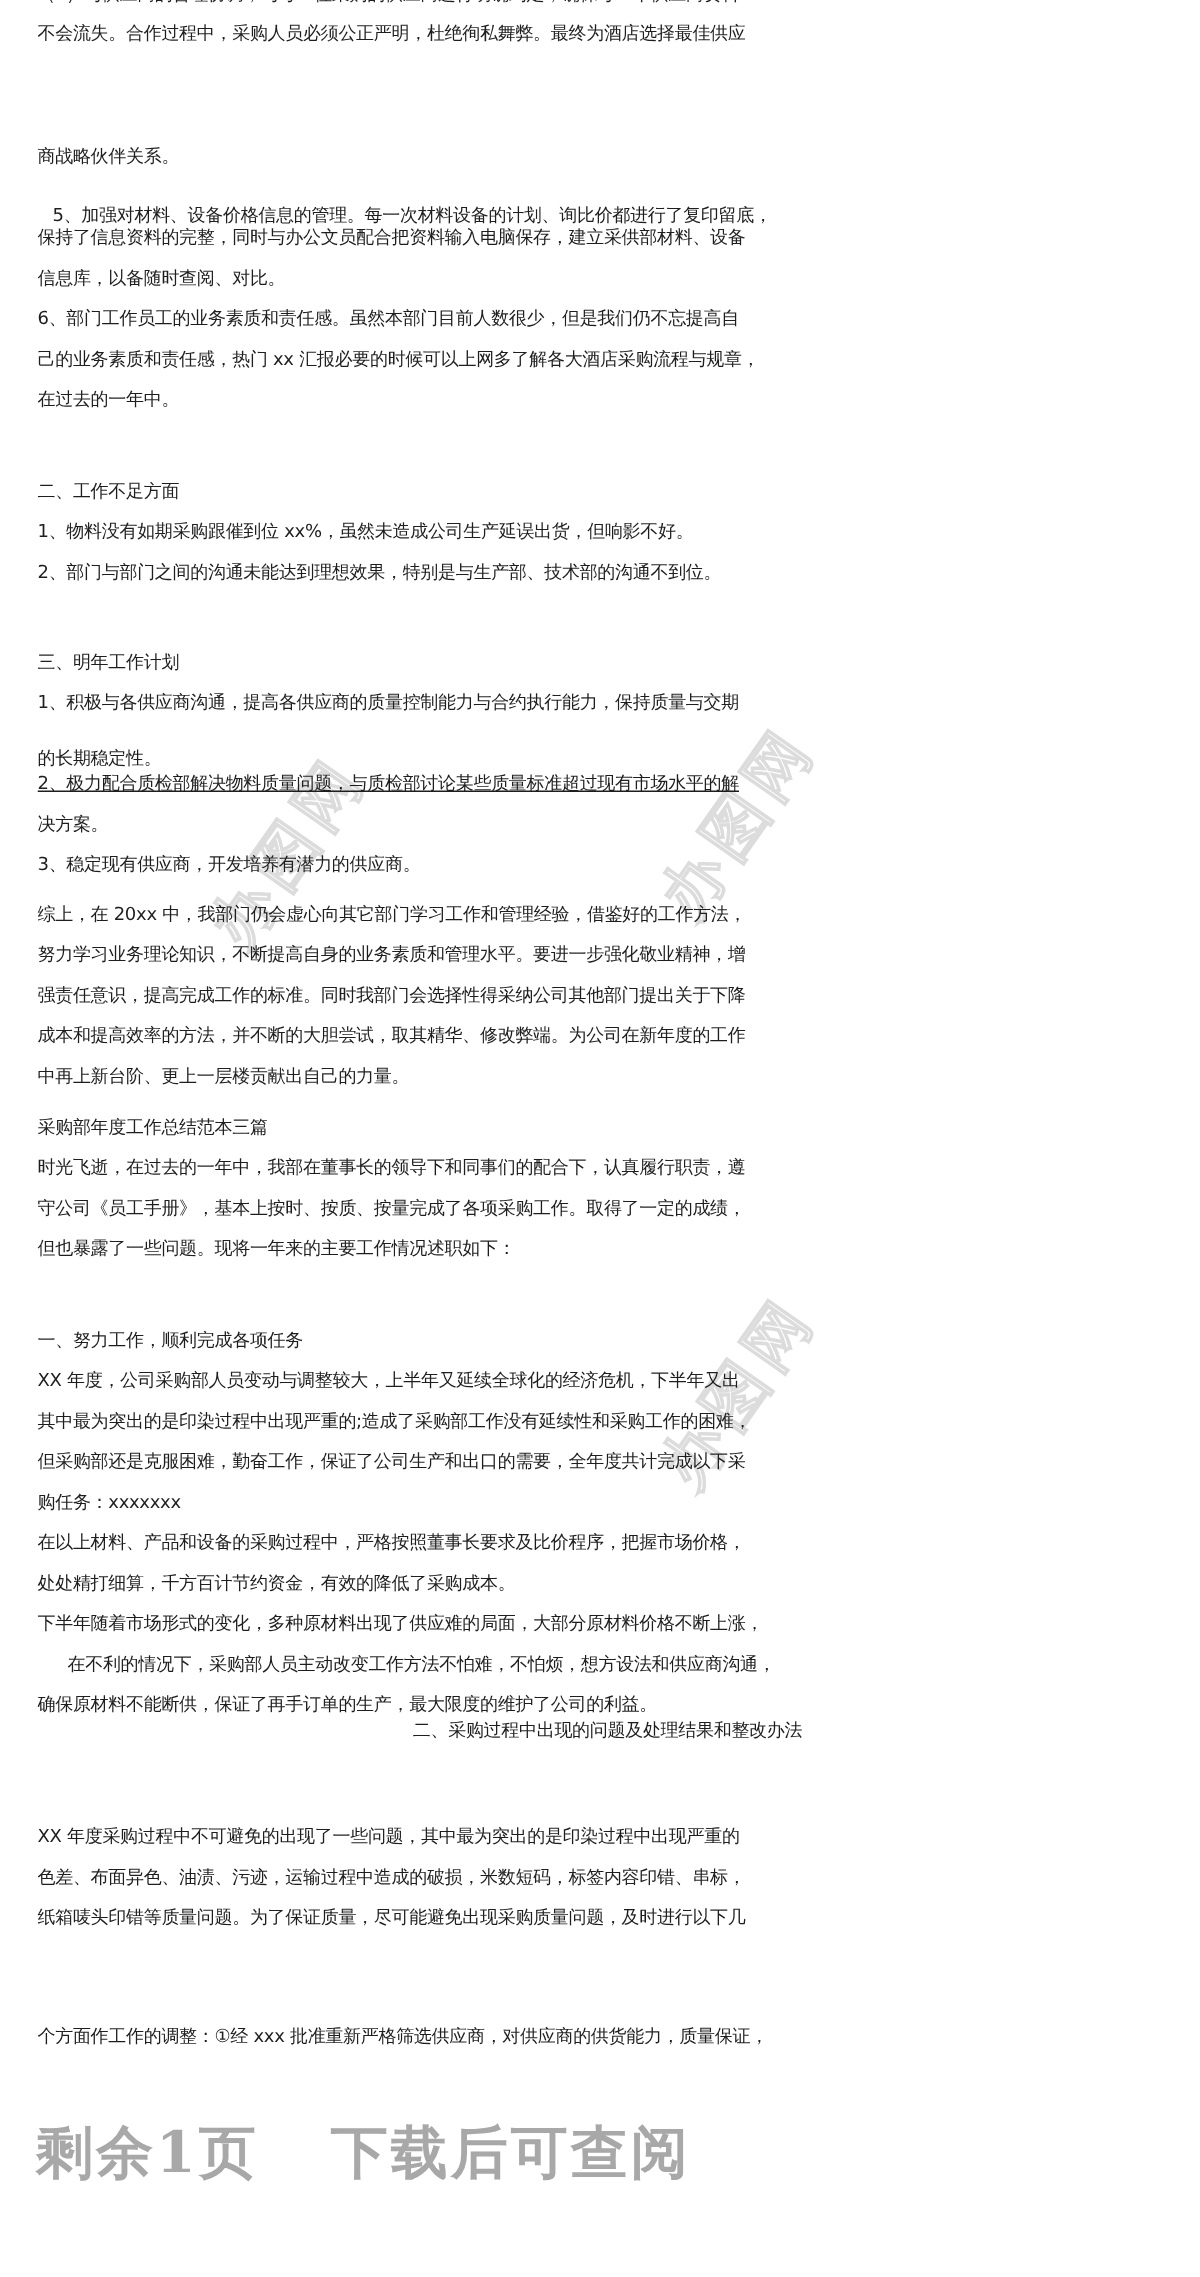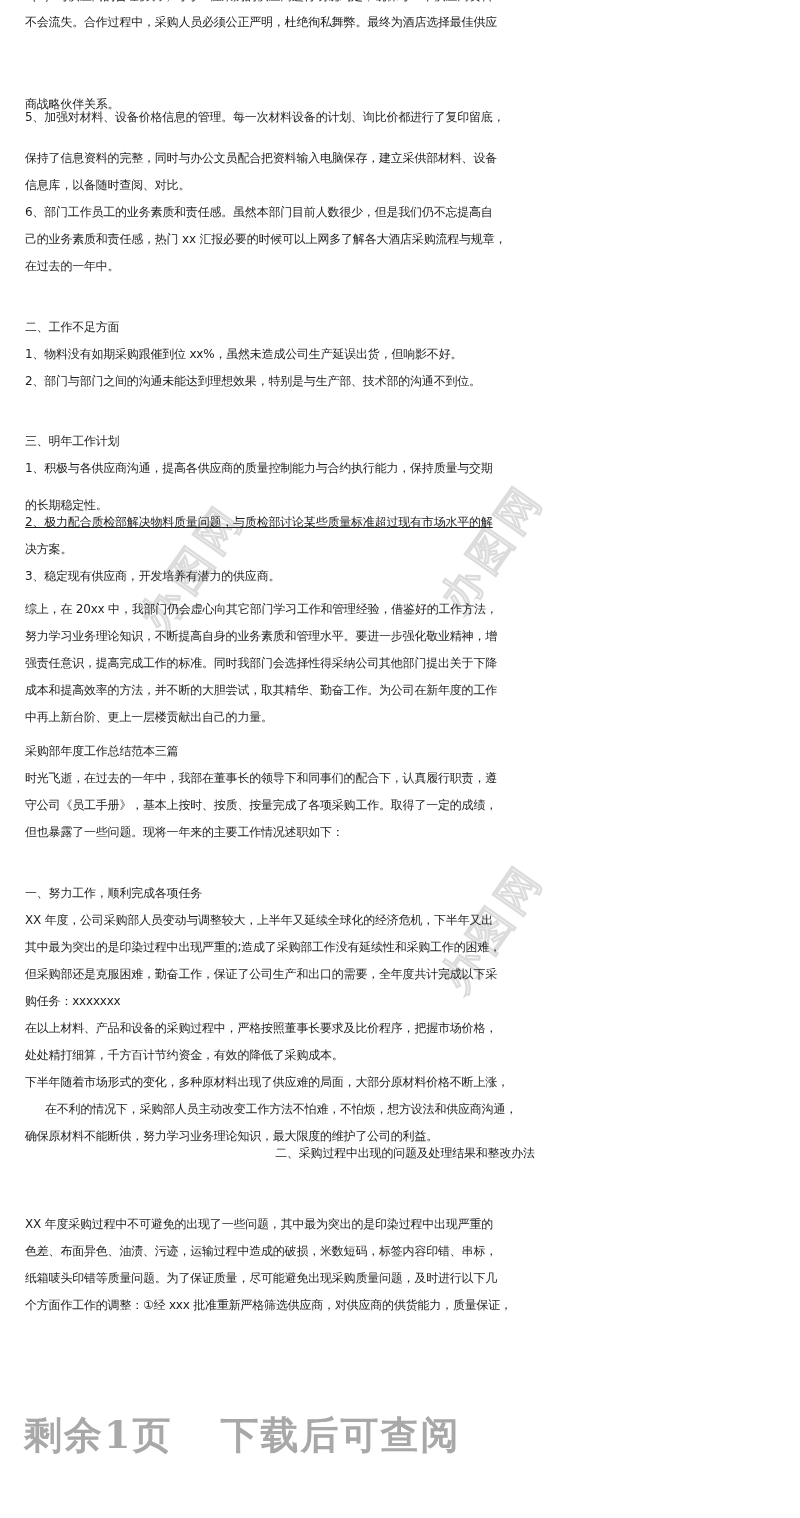--- a/index.html
+++ b/index.html
@@ -33,57 +33,57 @@
 <div class="page">
   <div id="wm-layer">
       <div class="watermark" style="left: 120px; top: 540px;">办图网</div>
       <div class="watermark" style="left: 420px; top: 520px;">办图网</div>
       <div class="watermark" style="left: 420px; top: 900px;">办图网</div>
     </div>
   <div id="lines">
       <div class="line" style="top: -17px;">（4）与供应商的合理协调，与每一位采购的供应商进行明确约定，确保每一个供应商资料</div>
       <div class="line" style="top: 9px;">不会流失。合作过程中，采购人员必须公正严明，杜绝徇私舞弊。最终为酒店选择最佳供应</div>
       <div class="line" style="top: 91px;">商战略伙伴关系。</div>
-      <div class="line" style="top: 104px;">5、加强对材料、设备价格信息的管理。每一次材料设备的计划、询比价都进行了复印留底，</div>
+      <div class="line" style="top: 130px; margin-left: 10px;">5、加强对材料、设备价格信息的管理。每一次材料设备的计划、询比价都进行了复印留底，</div>
       <div class="line" style="top: 145px;">保持了信息资料的完整，同时与办公文员配合把资料输入电脑保存，建立采供部材料、设备</div>
       <div class="line" style="top: 172px;">信息库，以备随时查阅、对比。</div>
       <div class="line" style="top: 199px;">6、部门工作员工的业务素质和责任感。虽然本部门目前人数很少，但是我们仍不忘提高自</div>
       <div class="line" style="top: 226px;">己的业务素质和责任感，热门 xx 汇报必要的时候可以上网多了解各大酒店采购流程与规章，</div>
       <div class="line" style="top: 253px;">在过去的一年中。</div>
       <div class="line" style="top: 314px;">二、工作不足方面</div>
       <div class="line" style="top: 341px;">1、物料没有如期采购跟催到位 xx%，虽然未造成公司生产延误出货，但响影不好。</div>
       <div class="line" style="top: 368px;">2、部门与部门之间的沟通未能达到理想效果，特别是与生产部、技术部的沟通不到位。</div>
       <div class="line" style="top: 428px;">三、明年工作计划</div>
       <div class="line" style="top: 455px;">1、积极与各供应商沟通，提高各供应商的质量控制能力与合约执行能力，保持质量与交期</div>
       <div class="line" style="top: 492px;">的长期稳定性。</div>
       <div class="line" style="top: 509px; text-decoration: underline;">2、极力配合质检部解决物料质量问题，与质检部讨论某些质量标准超过现有市场水平的解</div>
       <div class="line" style="top: 536px;">决方案。</div>
       <div class="line" style="top: 563px;">3、稳定现有供应商，开发培养有潜力的供应商。</div>
       <div class="line" style="top: 596px;">综上，在 20xx 中，我部门仍会虚心向其它部门学习工作和管理经验，借鉴好的工作方法，</div>
       <div class="line" style="top: 623px;">努力学习业务理论知识，不断提高自身的业务素质和管理水平。要进一步强化敬业精神，增</div>
       <div class="line" style="top: 650px;">强责任意识，提高完成工作的标准。同时我部门会选择性得采纳公司其他部门提出关于下降</div>
-      <div class="line" style="top: 677px;">成本和提高效率的方法，并不断的大胆尝试，取其精华、勤奋工作。为公司在新年度的工作</div>
+      <div class="line" style="top: 677px;">成本和提高效率的方法，并不断的大胆尝试，取其精华、修改弊端。为公司在新年度的工作</div>
       <div class="line" style="top: 704px;">中再上新台阶、更上一层楼贡献出自己的力量。</div>
       <div class="line" style="top: 738px;">采购部年度工作总结范本三篇</div>
       <div class="line" style="top: 765px;">时光飞逝，在过去的一年中，我部在董事长的领导下和同事们的配合下，认真履行职责，遵</div>
       <div class="line" style="top: 792px;">守公司《员工手册》，基本上按时、按质、按量完成了各项采购工作。取得了一定的成绩，</div>
       <div class="line" style="top: 819px;">但也暴露了一些问题。现将一年来的主要工作情况述职如下：</div>
       <div class="line" style="top: 880px;">一、努力工作，顺利完成各项任务</div>
       <div class="line" style="top: 907px;">XX 年度，公司采购部人员变动与调整较大，上半年又延续全球化的经济危机，下半年又出</div>
       <div class="line" style="top: 934px;">其中最为突出的是印染过程中出现严重的;造成了采购部工作没有延续性和采购工作的困难，</div>
       <div class="line" style="top: 961px;">但采购部还是克服困难，勤奋工作，保证了公司生产和出口的需要，全年度共计完成以下采</div>
       <div class="line" style="top: 988px;">购任务：xxxxxxx</div>
       <div class="line" style="top: 1015px;">在以上材料、产品和设备的采购过程中，严格按照董事长要求及比价程序，把握市场价格，</div>
       <div class="line" style="top: 1042px;">处处精打细算，千方百计节约资金，有效的降低了采购成本。</div>
       <div class="line" style="top: 1069px;">下半年随着市场形式的变化，多种原材料出现了供应难的局面，大部分原材料价格不断上涨，</div>
       <div class="line" style="top: 1096px; margin-left: 20px;">在不利的情况下，采购部人员主动改变工作方法不怕难，不怕烦，想方设法和供应商沟通，</div>
-      <div class="line" style="top: 1123px;">确保原材料不能断供，努力学习业务理论知识，最大限度的维护了公司的利益。</div>
+      <div class="line" style="top: 1123px;">确保原材料不能断供，保证了再手订单的生产，最大限度的维护了公司的利益。</div>
       <div class="line" style="top: 1140px; text-align: center;">二、采购过程中出现的问题及处理结果和整改办法</div>
       <div class="line" style="top: 1211px;">XX 年度采购过程中不可避免的出现了一些问题，其中最为突出的是印染过程中出现严重的</div>
       <div class="line" style="top: 1238px;">色差、布面异色、油渍、污迹，运输过程中造成的破损，米数短码，标签内容印错、串标，</div>
       <div class="line" style="top: 1265px;">纸箱唛头印错等质量问题。为了保证质量，尽可能避免出现采购质量问题，及时进行以下几</div>
-      <div class="line" style="top: 1292px;">个方面作工作的调整：①经 xxx 批准重新严格筛选供应商，对供应商的供货能力，质量保证，</div>
+      <div class="line" style="top: 1344px;">个方面作工作的调整：①经 xxx 批准重新严格筛选供应商，对供应商的供货能力，质量保证，</div>
     </div>
 
   <div class="more-banner">
     <span>剩余1页</span><span class="gap"></span><span>下载后可查阅</span>
   </div>
 </div>
 
 </body></html>

